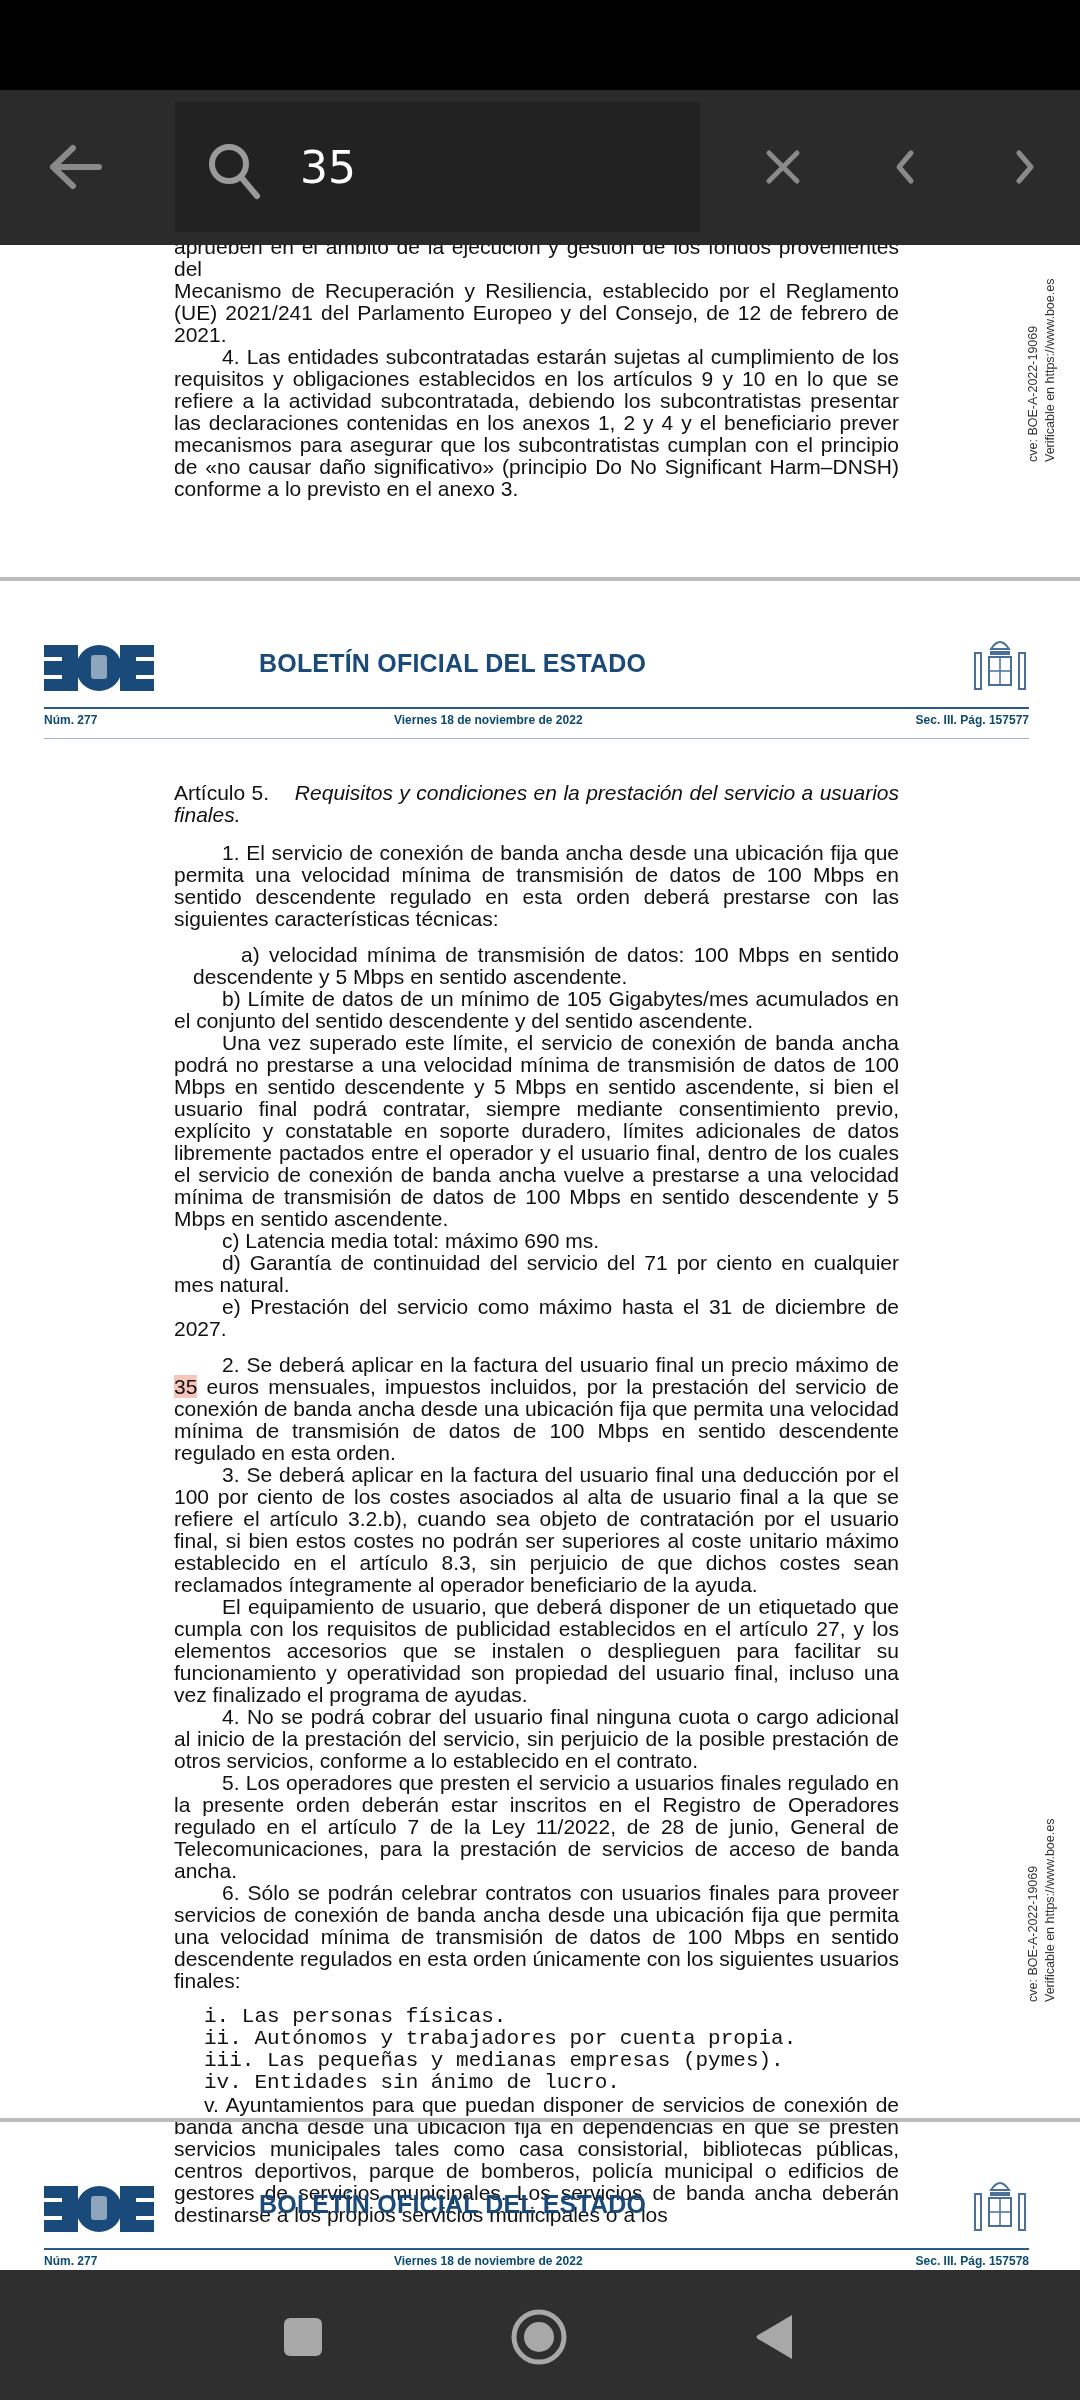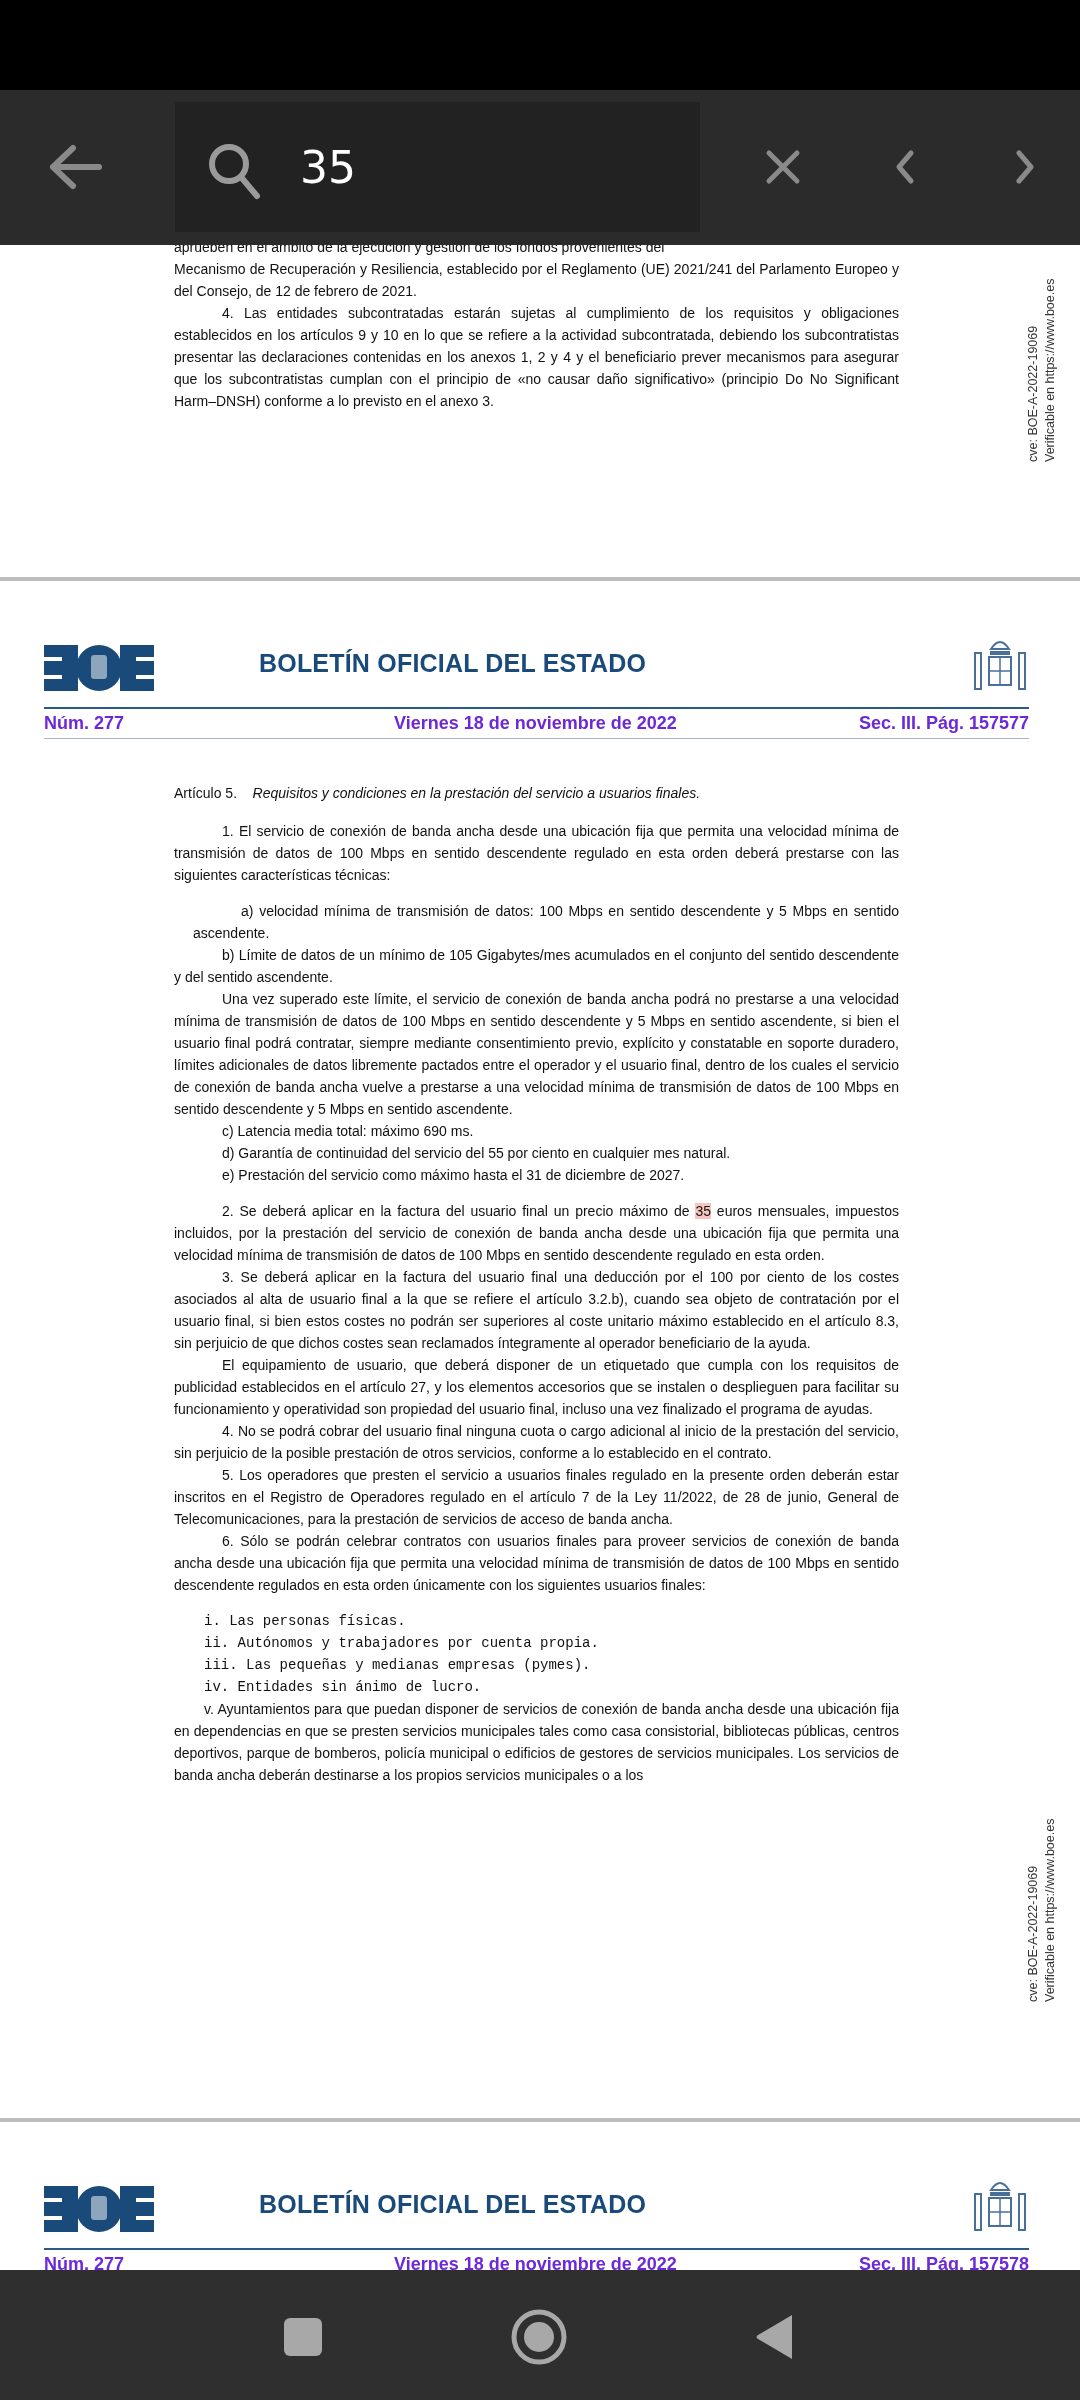--- a/index.html
+++ b/index.html
@@ -13,36 +13,36 @@
   .search-box { position: absolute; left: 175px; top: 12px; width: 525px; height: 130px; background: #222222; }
   .search-box .search-icon { position: absolute; left: 30px; top: 38px; width: 60px; height: 60px; }
   .search-box input { position: absolute; left: 125px; top: 30px; width: 380px; height: 70px; background: transparent; border: none; outline: none; color: #ffffff; font-family: "DejaVu Sans", sans-serif; font-size: 44px; }
   .tool-btn { position: absolute; top: 42px; width: 70px; height: 70px; display: flex; align-items: center; justify-content: center; cursor: pointer; }
   .clear-btn { left: 748px; }
   .prev-btn { left: 870px; }
   .next-btn { left: 990px; }
 
   .doc { position: absolute; left: 0; top: 245px; width: 1080px; height: 2025px; overflow: hidden; background: #fff; }
 
-  .body-text { position: absolute; left: 174px; width: 725px; font-family: "Liberation Sans", sans-serif; font-size: 14px; line-height: 22px; color: #111; text-align: justify; }
+  .body-text { position: absolute; left: 174px; width: 725px; font-family: "Liberation Sans", sans-serif; font-size: 21px; line-height: 22px; color: #111; text-align: justify; }
   .body-text p { text-indent: 0; }
   .body-text .ind { text-indent: 48px; }
   .body-text .gap { margin-top: 14px; }
   .body-text .roman { padding-left: 30px; font-family: Liberation Mono, monospace; }
   .body-text .roman-v { text-indent: 30px; }
   .hl { background: #f6c6bd; }
 
   .page-divider { position: absolute; left: 0; width: 1080px; height: 4px; background: #bdbdbd; }
 
   .boe-header { position: absolute; left: 44px; width: 985px; }
   .boe-logo { position: absolute; left: 0; top: 0; width: 110px; height: 46px; }
   .boe-title { position: absolute; left: 215px; top: 4px; font-family: "Liberation Sans", sans-serif; font-weight: bold; font-size: 25px; color: #1a4a7a; letter-spacing: 0.2px; white-space: nowrap; }
   .coat-arms { position: absolute; right: 0; top: -12px; width: 58px; height: 62px; }
   .hdr-line { position: absolute; left: 0; width: 985px; height: 2px; background: #2a5a88; }
-  .hdr-meta { position: absolute; left: 0; width: 985px; height: 22px; font-weight: bold; font-size: 18px; color: #6d28d9; text-align: right; }
+  .hdr-meta { position: absolute; left: 0; width: 985px; height: 22px; font-weight: bold; font-size: 12px; color: #0c4a6e; text-align: right; }
   .hdr-meta .num { position: absolute; left: 0; top: 0; }
   .hdr-meta .date { position: absolute; left: 350px; top: 0; }
   .hdr-meta .sec { position: absolute; right: 0; top: 0; }
 
   .side-cve { position: absolute; width: 200px; height: 40px; transform-origin: left top; transform: rotate(-90deg); font-size: 12.5px; line-height: 17px; color: #333; white-space: nowrap; }
 
   .nav-bar { position: absolute; left: 0; top: 2270px; width: 1080px; height: 130px; background: #2f2f2f; z-index: 5; }
   .nav-btn { position: absolute; top: 32px; width: 70px; height: 70px; display: flex; align-items: center; justify-content: center; cursor: pointer; }
 </style>
 </head>
@@ -127,21 +127,21 @@
   <div class="body-text" style="top:537px;">
     <p>
       <span>Artículo 5.</span>&nbsp;&nbsp;&nbsp;
       <i>Requisitos y condiciones en la prestación del servicio a usuarios finales.</i>
     </p>
     <p class="ind gap" style="margin-top:16px;">1.   El servicio de conexión de banda ancha desde una ubicación fija que permita una velocidad mínima de transmisión de datos de 100 Mbps en sentido descendente regulado en esta orden deberá prestarse con las siguientes características técnicas:</p>
     <p class="ind gap" style="margin-top:14px;margin-left:19px;">a)   velocidad mínima de transmisión de datos: 100 Mbps en sentido descendente y 5 Mbps en sentido ascendente.</p>
     <p class="ind">b)   Límite de datos de un mínimo de 105 Gigabytes/mes acumulados en el conjunto del sentido descendente y del sentido ascendente.</p>
     <p class="ind">Una vez superado este límite, el servicio de conexión de banda ancha podrá no prestarse a una velocidad mínima de transmisión de datos de 100 Mbps en sentido descendente y 5 Mbps en sentido ascendente, si bien el usuario final podrá contratar, siempre mediante consentimiento previo, explícito y constatable en soporte duradero, límites adicionales de datos libremente pactados entre el operador y el usuario final, dentro de los cuales el servicio de conexión de banda ancha vuelve a prestarse a una velocidad mínima de transmisión de datos de 100 Mbps en sentido descendente y 5 Mbps en sentido ascendente.</p>
     <p class="ind">c)   Latencia media total: máximo 690 ms.</p>
-    <p class="ind">d)   Garantía de continuidad del servicio del 55 por ciento en cualquier mes natural.</p>
+    <p class="ind">d)   Garantía de continuidad del servicio del 71 por ciento en cualquier mes natural.</p>
     <p class="ind">e)   Prestación del servicio como máximo hasta el 31 de diciembre de 2027.</p>
     <p class="ind gap" style="margin-top:14px;">
       <span>2.   Se deberá aplicar en la factura del usuario final un precio máximo de </span><span class="hl">35</span><span> euros mensuales, impuestos incluidos, por la prestación del servicio de conexión de banda ancha desde una ubicación fija que permita una velocidad mínima de transmisión de datos de 100 Mbps en sentido descendente regulado en esta orden.</span>
     </p>
     <p class="ind">3.   Se deberá aplicar en la factura del usuario final una deducción por el 100 por ciento de los costes asociados al alta de usuario final a la que se refiere el artículo 3.2.b), cuando sea objeto de contratación por el usuario final, si bien estos costes no podrán ser superiores al coste unitario máximo establecido en el artículo 8.3, sin perjuicio de que dichos costes sean reclamados íntegramente al operador beneficiario de la ayuda.</p>
     <p class="ind">El equipamiento de usuario, que deberá disponer de un etiquetado que cumpla con los requisitos de publicidad establecidos en el artículo 27, y los elementos accesorios que se instalen o desplieguen para facilitar su funcionamiento y operatividad son propiedad del usuario final, incluso una vez finalizado el programa de ayudas.</p>
     <p class="ind">4.   No se podrá cobrar del usuario final ninguna cuota o cargo adicional al inicio de la prestación del servicio, sin perjuicio de la posible prestación de otros servicios, conforme a lo establecido en el contrato.</p>
     <p class="ind">5.   Los operadores que presten el servicio a usuarios finales regulado en la presente orden deberán estar inscritos en el Registro de Operadores regulado en el artículo 7 de la Ley 11/2022, de 28 de junio, General de Telecomunicaciones, para la prestación de servicios de acceso de banda ancha.</p>
     <p class="ind">6.   Sólo se podrán celebrar contratos con usuarios finales para proveer servicios de conexión de banda ancha desde una ubicación fija que permita una velocidad mínima de transmisión de datos de 100 Mbps en sentido descendente regulados en esta orden únicamente con los siguientes usuarios finales:</p>
     <p class="roman" style="margin-top:14px;">i.   Las personas físicas.</p>

